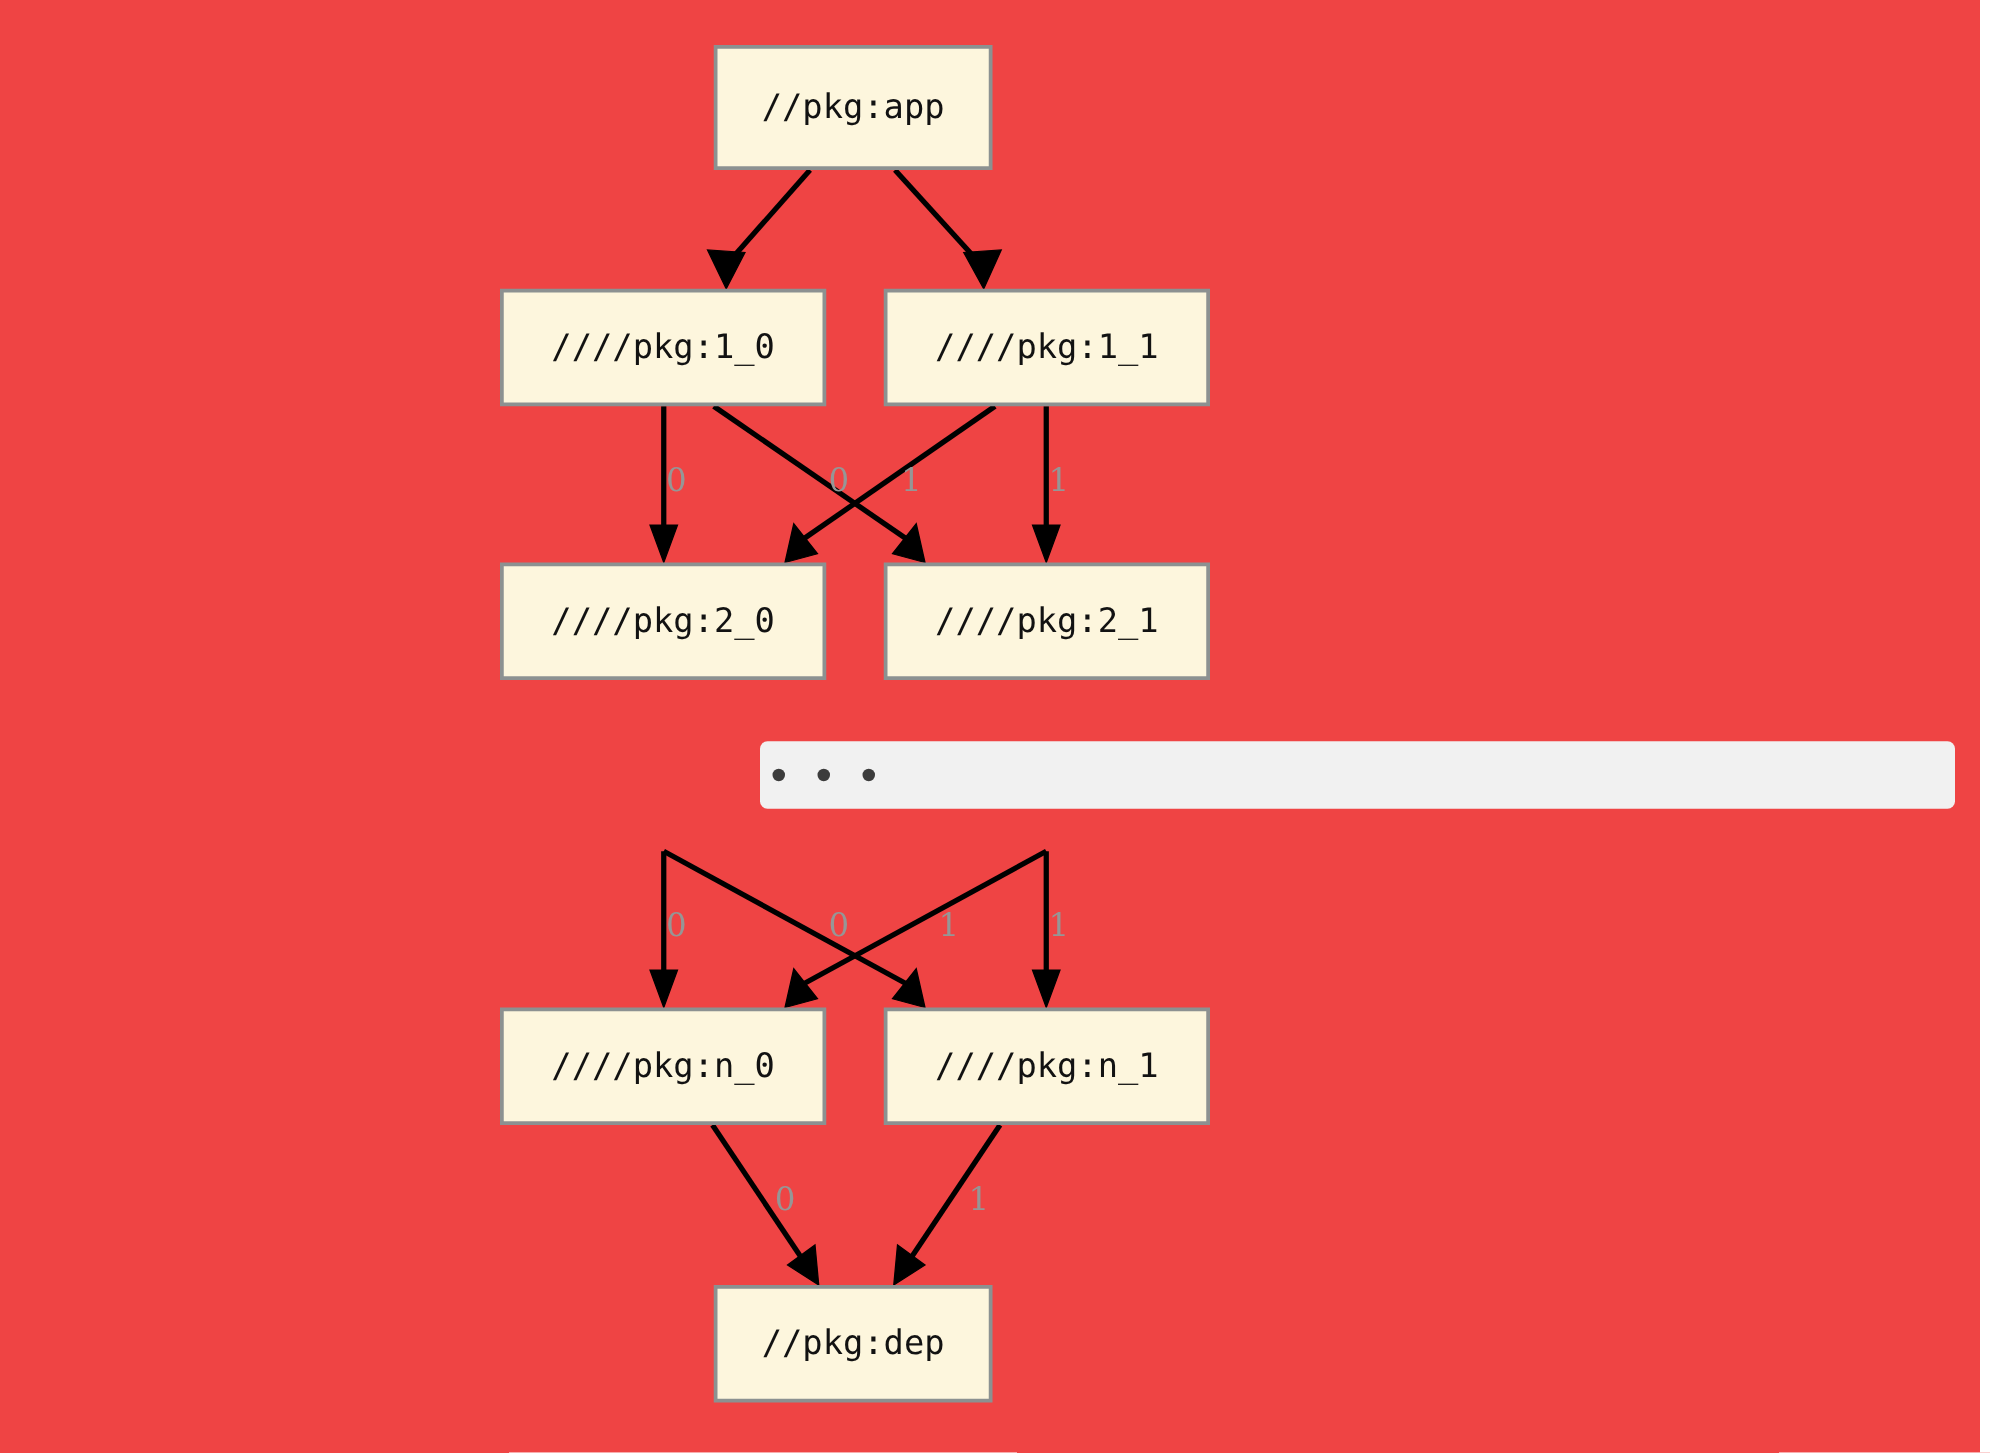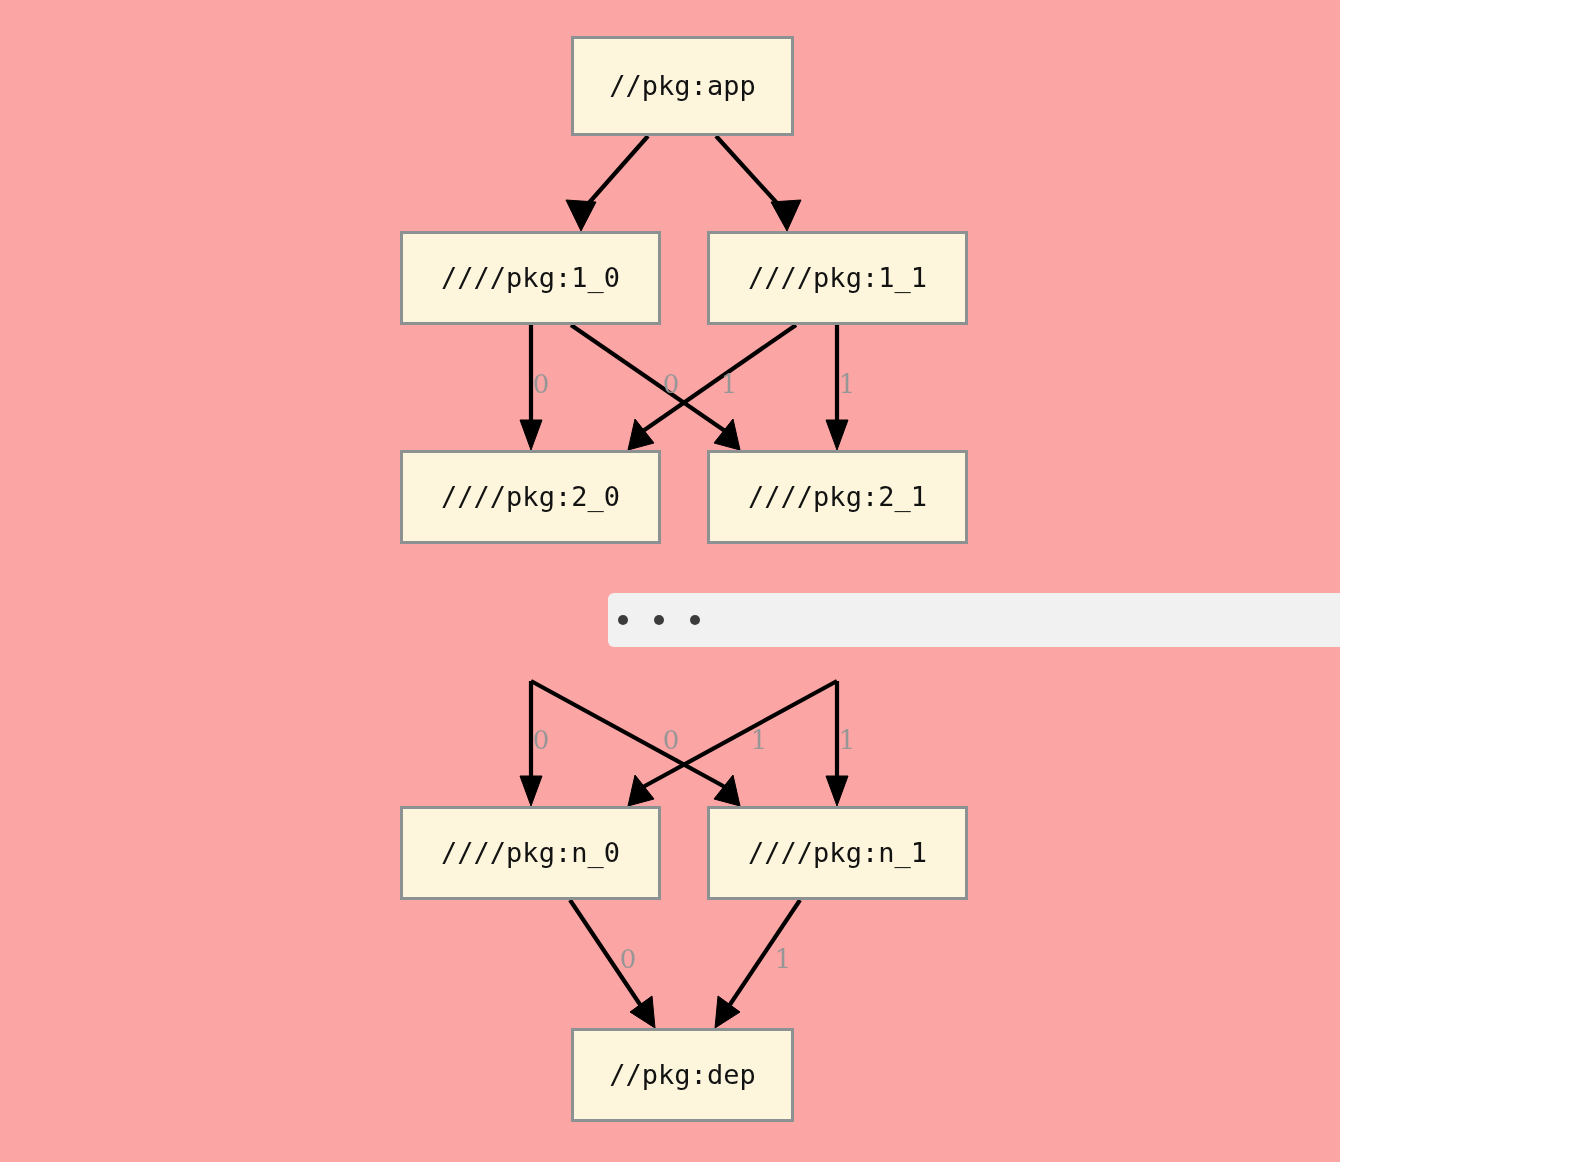--- a/index.html
+++ b/index.html
@@ -6,23 +6,23 @@
   html, body {
     margin: 0;
     padding: 0;
     background: #ffffff;
   }
   body {
     font-family: "Liberation Sans", sans-serif;
   }
   #canvas {
     position: relative;
-    width: 1340px;
+    width: 1584px;
     height: 1162px;
-    background: #fca5a5;
+    background: #ef4444;
     overflow: hidden;
   }
   #graph-svg {
     position: absolute;
     left: 0;
     top: 0;
     width: 1592px;
     height: 1162px;
   }
   .node-rect {

